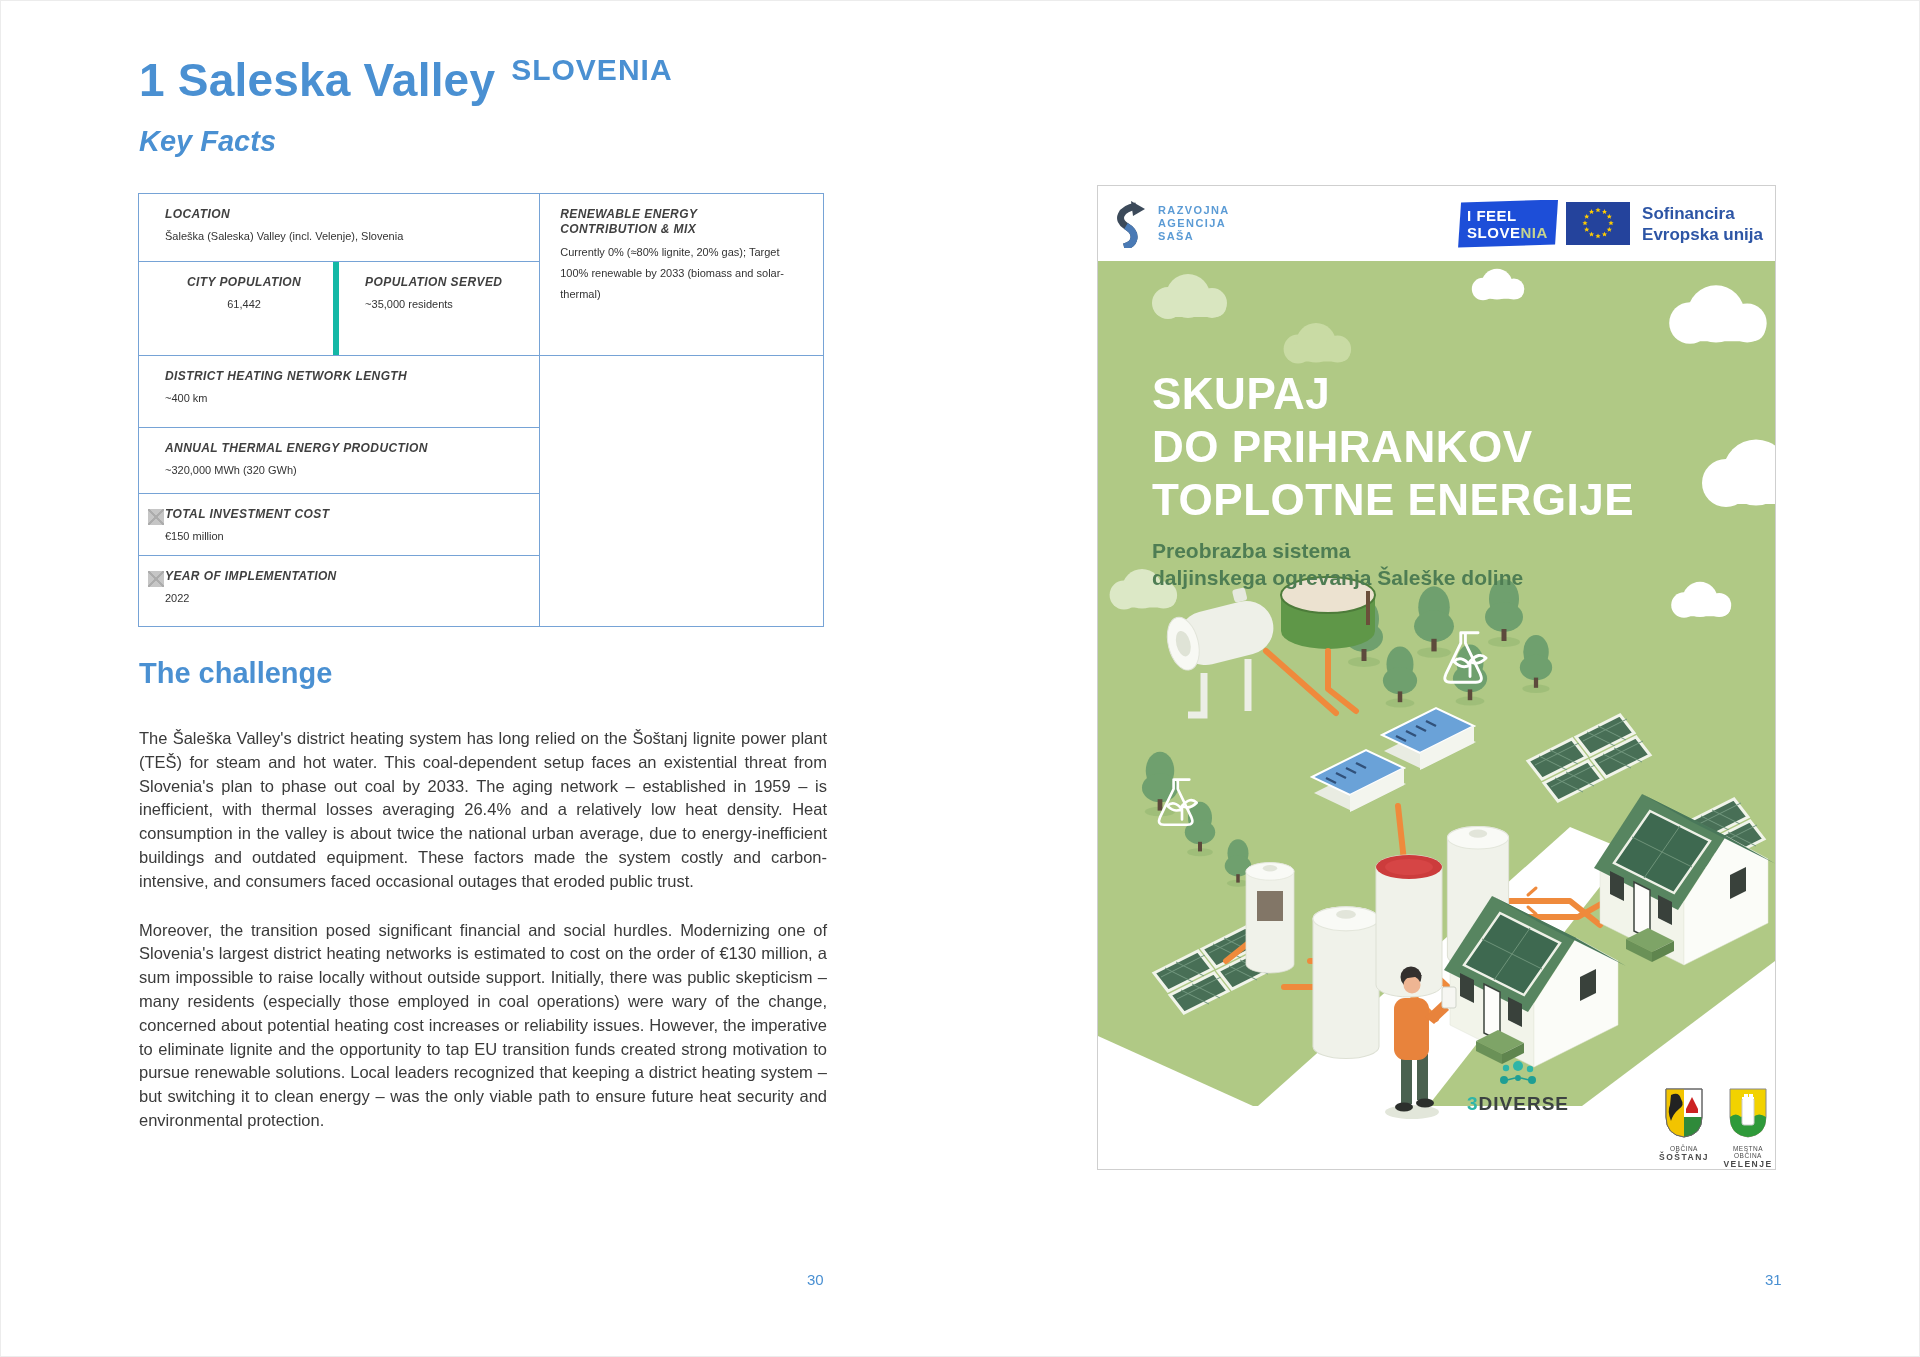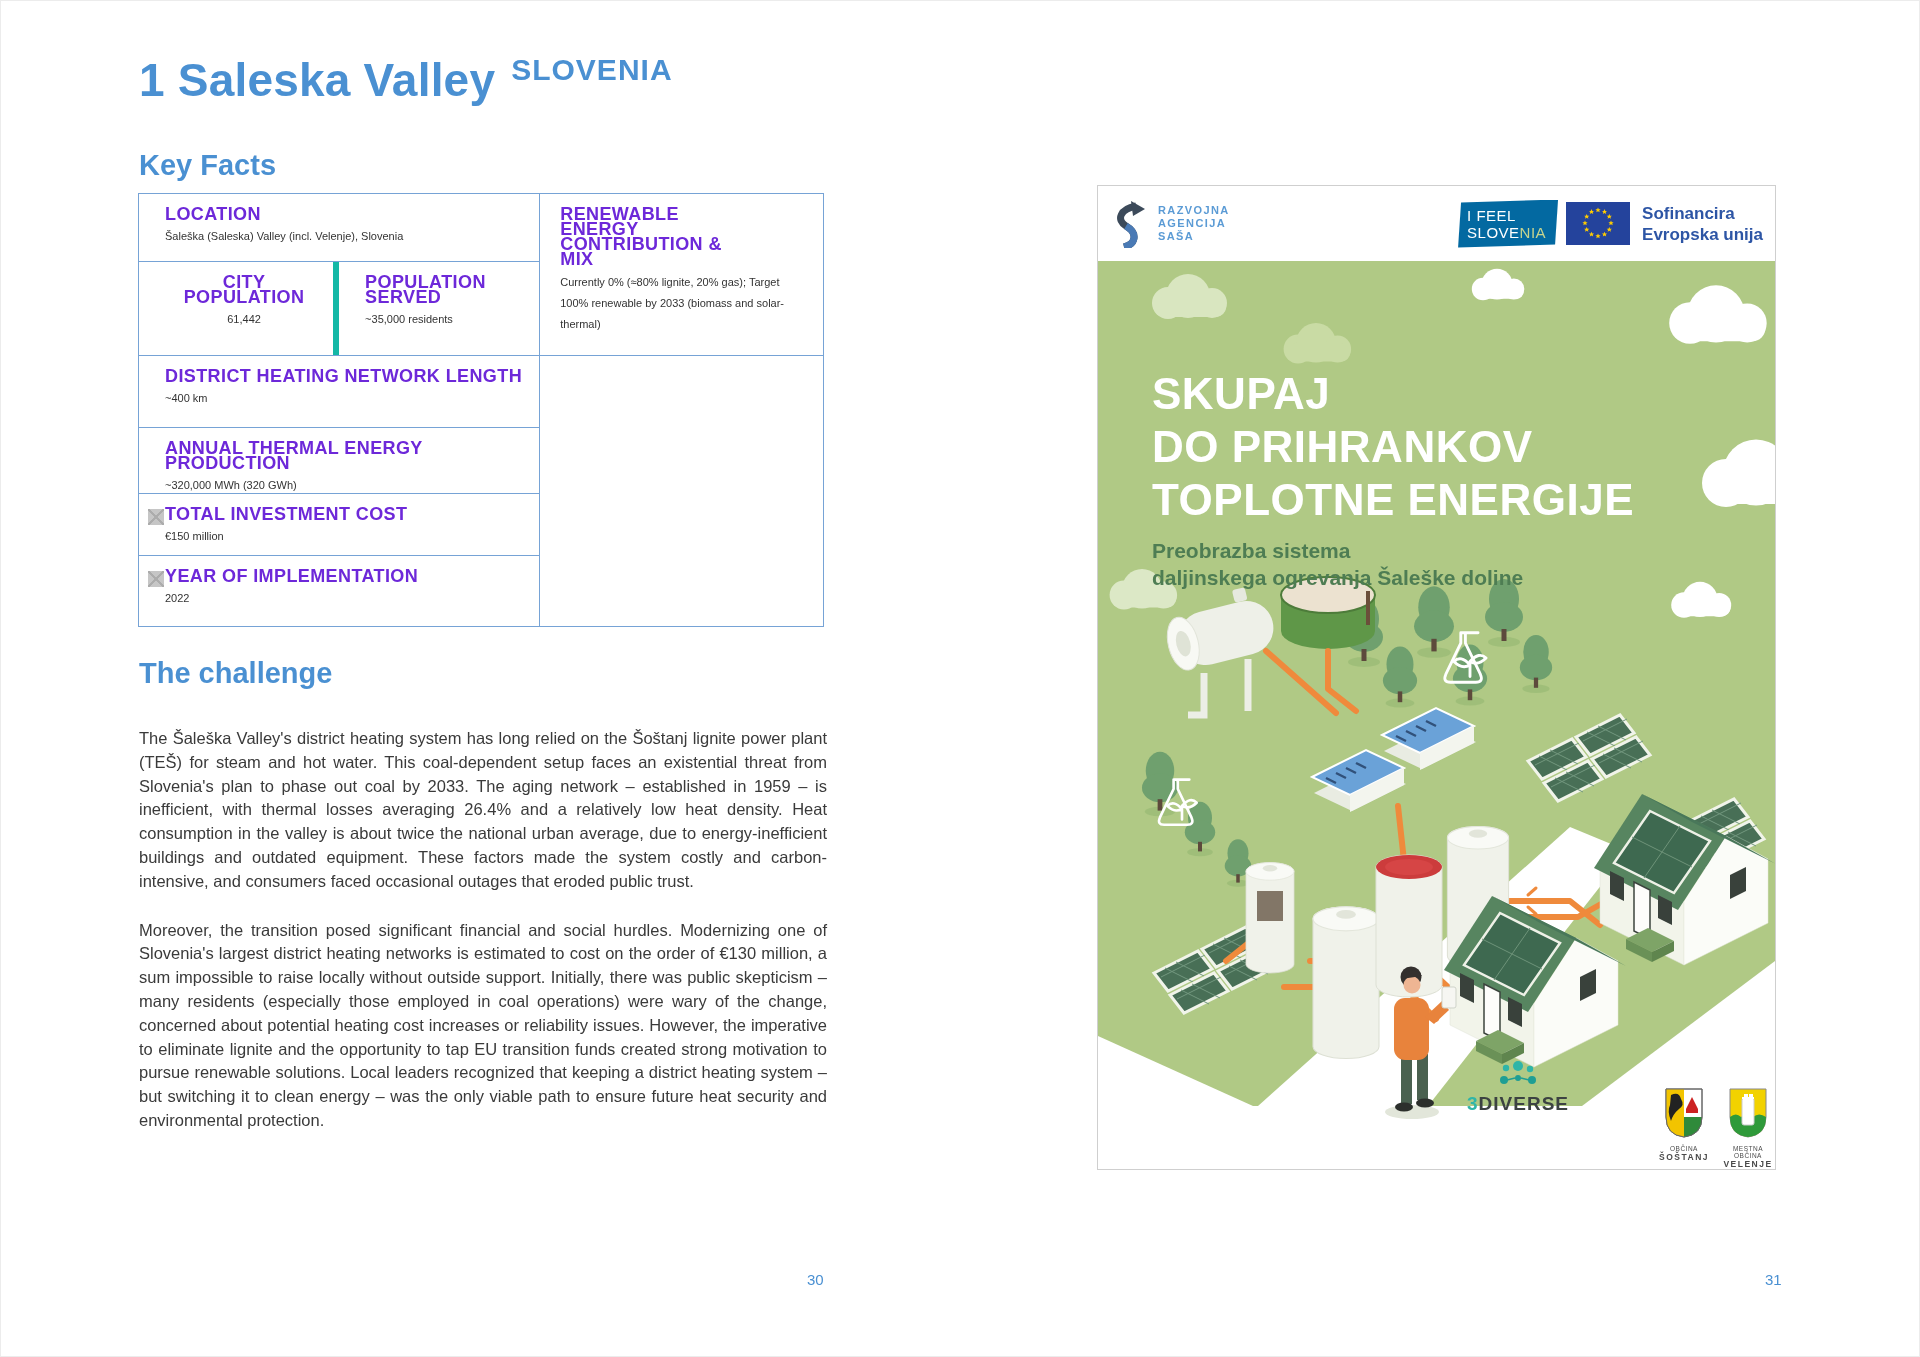--- a/index.html
+++ b/index.html
@@ -3,32 +3,32 @@
 <meta charset="utf-8">
 <style>
   html,body{margin:0;padding:0;background:#fff;}
   .canvas{position:relative;width:1920px;height:1357px;background:#ffffff;
     font-family:"Liberation Sans",sans-serif;border:1px solid #ececec;box-sizing:border-box;overflow:hidden;}
   
   .title{position:absolute;left:138px;top:52px;display:flex;align-items:flex-start;gap:16px;color:#4a90d2;}
   .title .main{font-size:46px;font-weight:800;letter-spacing:.2px;}
   .title .country{font-size:30px;font-weight:800;letter-spacing:1px;}
   .sec-head{position:absolute;left:138px;color:#4a90d2;font-size:29px;font-weight:800;}
-  .kf-head{top:148px;}
+  .kf-head{top:124px;font-style:italic;}
   .ch-head{top:656px;}
   .facts{position:absolute;left:137px;top:192px;width:686px;display:flex;border:1px solid #76a3d6;box-sizing:border-box;background:#fff;}
   .f-left{width:402px;border-right:1px solid #76a3d6;display:flex;flex-direction:column;}
   .f-right{width:284px;display:flex;flex-direction:column;}
   .f-row{position:relative;border-bottom:1px solid #76a3d6;box-sizing:border-box;}
   .f-row:last-child{border-bottom:none;}
   .r1{height:68px;}.r2{height:94px;display:flex;}.r3{height:72px;}.r4{height:66px;}.r5{height:62px;}.r6{height:70px;}
   .cell{padding:13px 10px 8px 26px;box-sizing:border-box;}
   .half{width:50%;height:100%;}
   .b-r{border-right:6px solid #14b8a6;text-align:center;}
-  .lab{font-size:18px;font-weight:700;color:#6d28d9;letter-spacing:.4px;line-height:15px;}
+  .lab{font-size:12px;font-weight:700;color:#404040;letter-spacing:.4px;line-height:15px;font-style:italic;}
   .val{font-size:11px;color:#333;margin-top:4px;line-height:21px;}
   .nowrap{white-space:nowrap;}
   .rt-top{height:162px;border-bottom:1px solid #76a3d6;box-sizing:border-box;padding:13px 14px 8px 20px;}
   .rt-bot{flex:1;display:flex;flex-direction:column;justify-content:center;padding:0 14px 14px 20px;box-sizing:border-box;}
   .f-right .lab{max-width:200px;}
   .f-right .val{margin-top:5px;}
   .ph{position:absolute;left:9px;top:15px;width:16px;height:16px;background:#c6c6c6;}
   .ph::after{content:"";position:absolute;inset:0;
     background:linear-gradient(45deg,transparent 44%,#acacac 44%,#acacac 56%,transparent 56%),
                linear-gradient(-45deg,transparent 44%,#acacac 44%,#acacac 56%,transparent 56%);}
@@ -37,22 +37,22 @@
   .pagenum{position:absolute;top:1270px;color:#4a90d2;font-size:15px;}
   .pn-left{left:806px;}
   .pn-right{left:1764px;}
   
   .poster{position:absolute;left:1096px;top:184px;width:679px;height:985px;background:#fff;
     border:1px solid #cfcfcf;box-sizing:border-box;}
   .p-head{height:75px;display:flex;align-items:center;padding:0 12px 0 14px;box-sizing:border-box;gap:8px;background:#fff;}
   .agency{display:flex;align-items:center;gap:10px;}
   .agency-text{font-size:11px;font-weight:700;color:#5b9bd5;letter-spacing:1.4px;line-height:13px;}
   .spacer{flex:1;}
-  .ifeel{width:100px;height:48px;background:#0369a1;color:#fff;box-sizing:border-box;padding:7px 9px;
-    clip-path:polygon(3% 6%,100% 0%,97% 94%,0% 100%);font-weight:400;font-size:15px;line-height:17px;letter-spacing:.5px;}
+  .ifeel{width:100px;height:48px;background:#1d4ed8;color:#fff;box-sizing:border-box;padding:7px 9px;
+    clip-path:polygon(3% 6%,100% 0%,97% 94%,0% 100%);font-weight:700;font-size:15px;line-height:17px;letter-spacing:.5px;}
   .ifeel .nia{color:#c6d48e;}
   .eu-text{font-size:17px;font-weight:700;color:#2d55a5;line-height:21px;margin-left:4px;}
   .p-body{position:relative;height:908px;overflow:hidden;}
   .scene{position:absolute;left:0;top:0;}
   .p-title{position:absolute;left:54px;top:106px;color:#ffffff;font-size:44px;font-weight:800;line-height:53px;letter-spacing:.5px;}
   .p-sub{position:absolute;left:54px;top:276px;color:#4e7d53;font-size:21px;font-weight:700;line-height:27px;}
   .badge{position:absolute;left:50px;top:802px;width:202px;height:98px;background:#d84444;border:4px solid #ffffff;
     border-radius:14px;color:#fff;text-align:center;box-sizing:border-box;padding-top:7px;}
   .badge .l1{font-size:15px;font-weight:800;letter-spacing:.5px;}
   .badge .l1 i{font-weight:700;}

